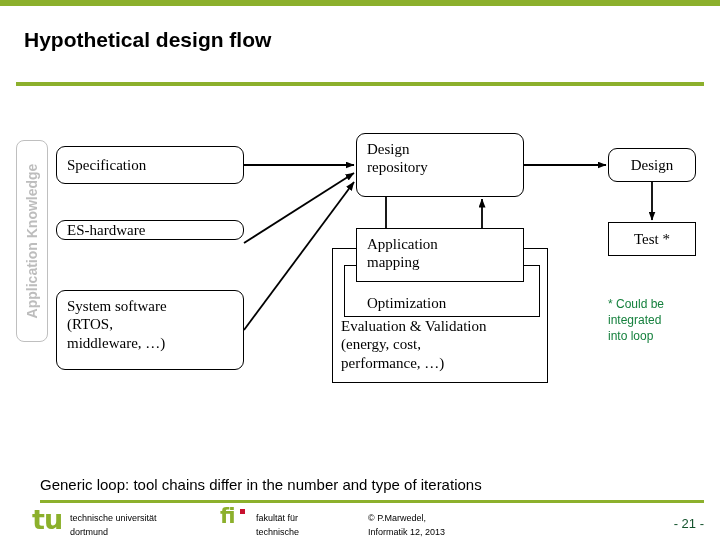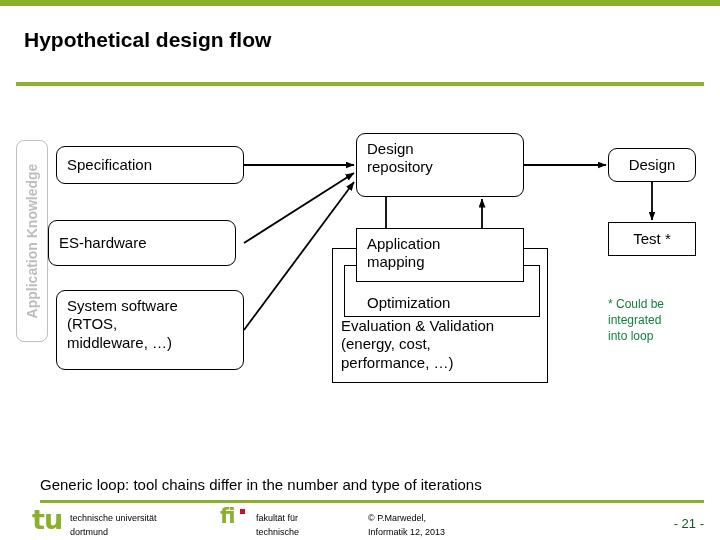--- a/index.html
+++ b/index.html
@@ -80,29 +80,30 @@
     color: #000000;
     line-height: 1.22;
   }
   .box.rounded { border-radius: 9px; }
   .box .inner {
     position: absolute;
     left: 10px;
     top: 50%;
     transform: translateY(-50%);
     right: 6px;
+    font-family: Liberation Serif, serif;
   }
   .box.topleft .inner {
     top: 6px;
     transform: none;
   }
 
   
   #box-specification { left: 56px;  top: 146px; width: 188px; height: 38px; }
-  #box-es-hardware   { left: 48px;  top: 220px; width: 188px; height: 46px; }
+  #box-es-hardware   { left: 56px;  top: 220px; width: 188px; height: 20px; }
   #box-system-sw     { left: 56px;  top: 290px; width: 188px; height: 80px; }
 
   
   #box-design-repository { left: 356px; top: 133px; width: 168px; height: 64px; }
   #box-app-mapping       { left: 356px; top: 228px; width: 168px; height: 54px; z-index: 4; background:#fff; }
   #box-optimization      { left: 344px; top: 265px; width: 196px; height: 52px; z-index: 3; background:#fff; }
   #box-eval-validation   { left: 332px; top: 248px; width: 216px; height: 135px; z-index: 2; background:#fff; }
   #box-app-mapping .inner   { top: 6px; transform: none; }
   #box-optimization .inner  { top: 28px; transform: none; }
   #box-eval-validation .inner { top: 68px; transform: none; left: 8px; }

